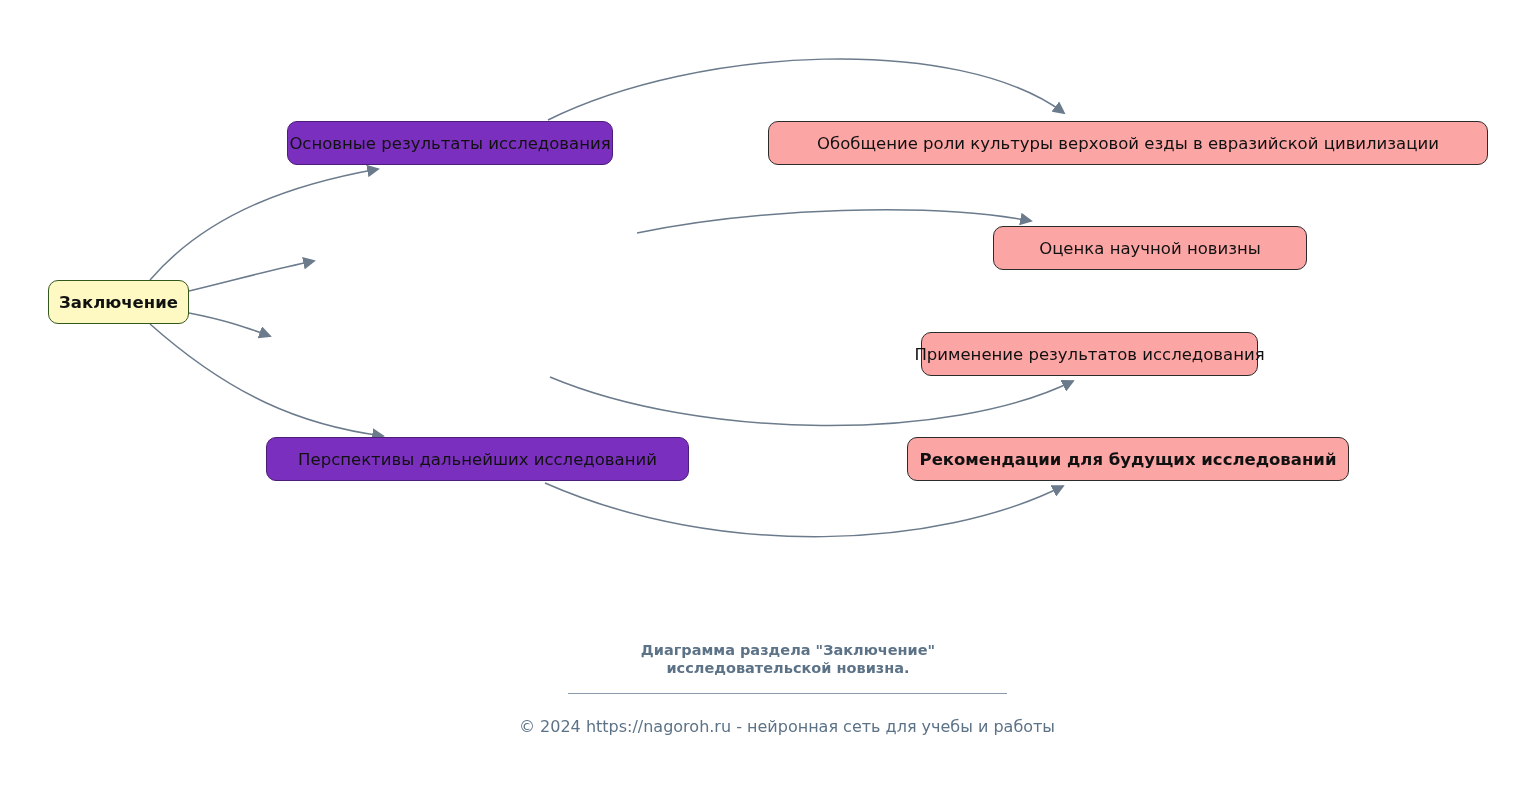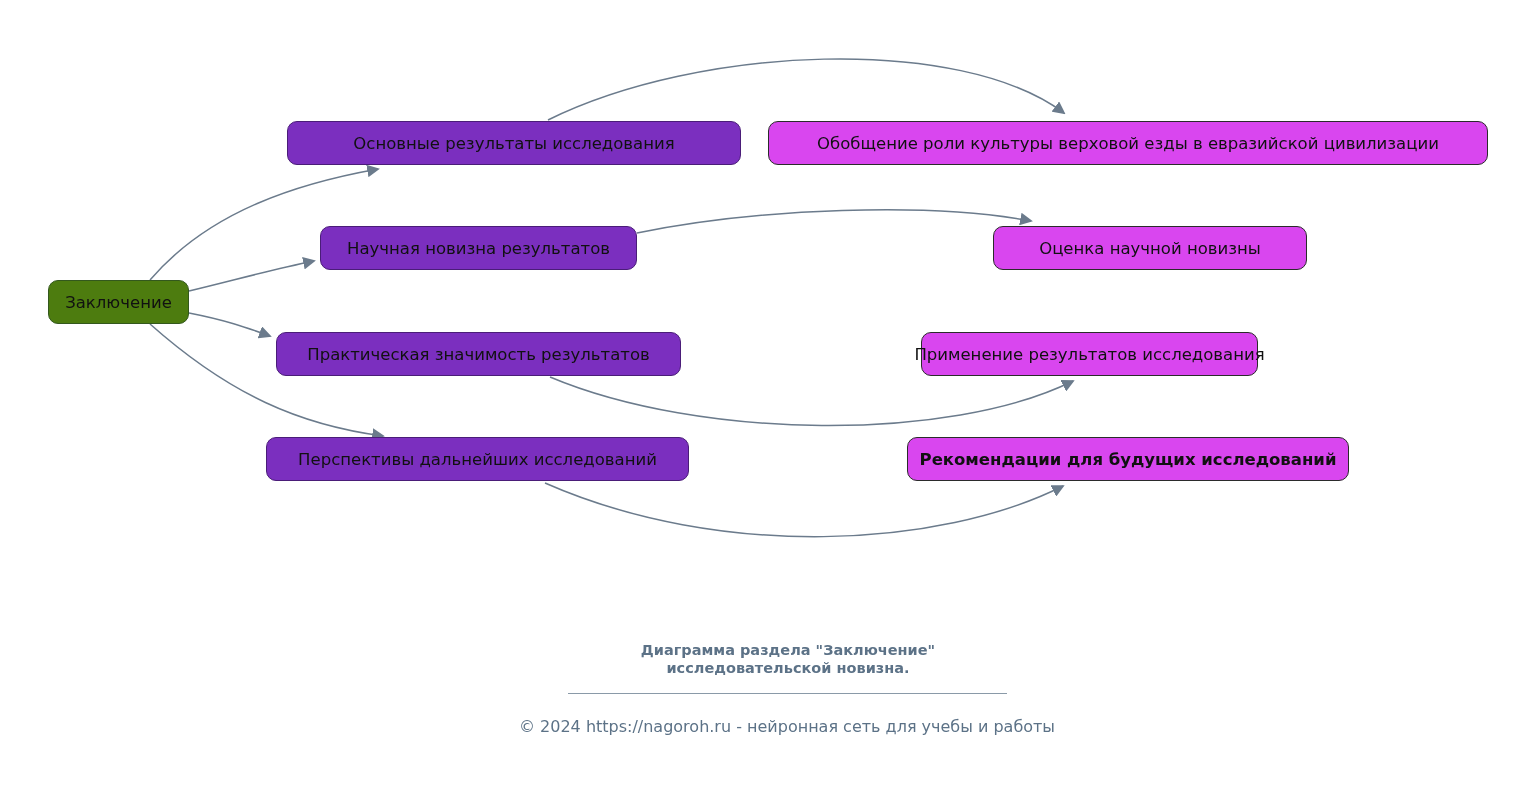--- a/index.html
+++ b/index.html
@@ -28,29 +28,30 @@
     display: flex;
     align-items: center;
     justify-content: center;
     border-radius: 10px;
     font-size: 16.5px;
     color: #111111;
     white-space: nowrap;
     padding: 0 12px;
   }
   .node.root {
-    background: #4d7c0f;
+    background: #fef9c3;
     border: 1.5px solid #33581d;
+    font-weight: bold;
   }
   .node.branch {
     background: #7b2fbf;
     border: 1.5px solid #4a1d78;
   }
   .node.detail {
-    background: #d946ef;
+    background: #fca5a5;
     border: 1.5px solid #2b2b2b;
   }
   .caption {
     position: absolute;
     left: 488px;
     top: 641px;
     width: 600px;
     text-align: center;
     font-weight: bold;
     font-size: 14.5px;
@@ -90,23 +91,21 @@
     <path d="M 189 313 C 225 320, 245 327, 270 336" fill="none" stroke="#6b7b8c" stroke-width="1.5" marker-end="url(#arrow)"></path>
     <path d="M 150 324 C 230 395, 300 425, 383 436" fill="none" stroke="#6b7b8c" stroke-width="1.5" marker-end="url(#arrow)"></path>
     <path d="M 548 120 C 700 45, 960 35, 1064 113" fill="none" stroke="#6b7b8c" stroke-width="1.5" marker-end="url(#arrow)"></path>
     <path d="M 637 233 C 760 208, 930 202, 1031 221" fill="none" stroke="#6b7b8c" stroke-width="1.5" marker-end="url(#arrow)"></path>
     <path d="M 550 377 C 700 440, 950 442, 1073 381" fill="none" stroke="#6b7b8c" stroke-width="1.5" marker-end="url(#arrow)"></path>
     <path d="M 545 483 C 720 560, 940 548, 1063 486" fill="none" stroke="#6b7b8c" stroke-width="1.5" marker-end="url(#arrow)"></path>
   </svg>
 
   <div class="node root" style="left:48px; top:280px; width:141px;">Заключение</div>
 
-  <div class="node branch" style="left:287px; top:121px; width:454px;">Основные результаты исследования</div>
-  <div class="node branch" style="left:320px; top:226px; width:317px;">Научная новизна результатов</div>
-  <div class="node branch" style="left:276px; top:332px; width:405px;">Практическая значимость результатов</div>
+  <div class="node branch" style="left:287px; top:121px; width:326px;">Основные результаты исследования</div>
   <div class="node branch" style="left:266px; top:437px; width:423px;">Перспективы дальнейших исследований</div>
 
   <div class="node detail" style="left:768px; top:121px; width:720px;">Обобщение роли культуры верховой езды в евразийской цивилизации</div>
   <div class="node detail" style="left:993px; top:226px; width:314px;">Оценка научной новизны</div>
   <div class="node detail" style="left:921px; top:332px; width:337px;">Применение результатов исследования</div>
   <div class="node detail" style="left:907px; top:437px; width:442px;font-weight:bold;">Рекомендации для будущих исследований</div>
 
   <div class="caption">
     <div>Диаграмма раздела "Заключение"</div>
     <div>исследовательской новизна.</div>

